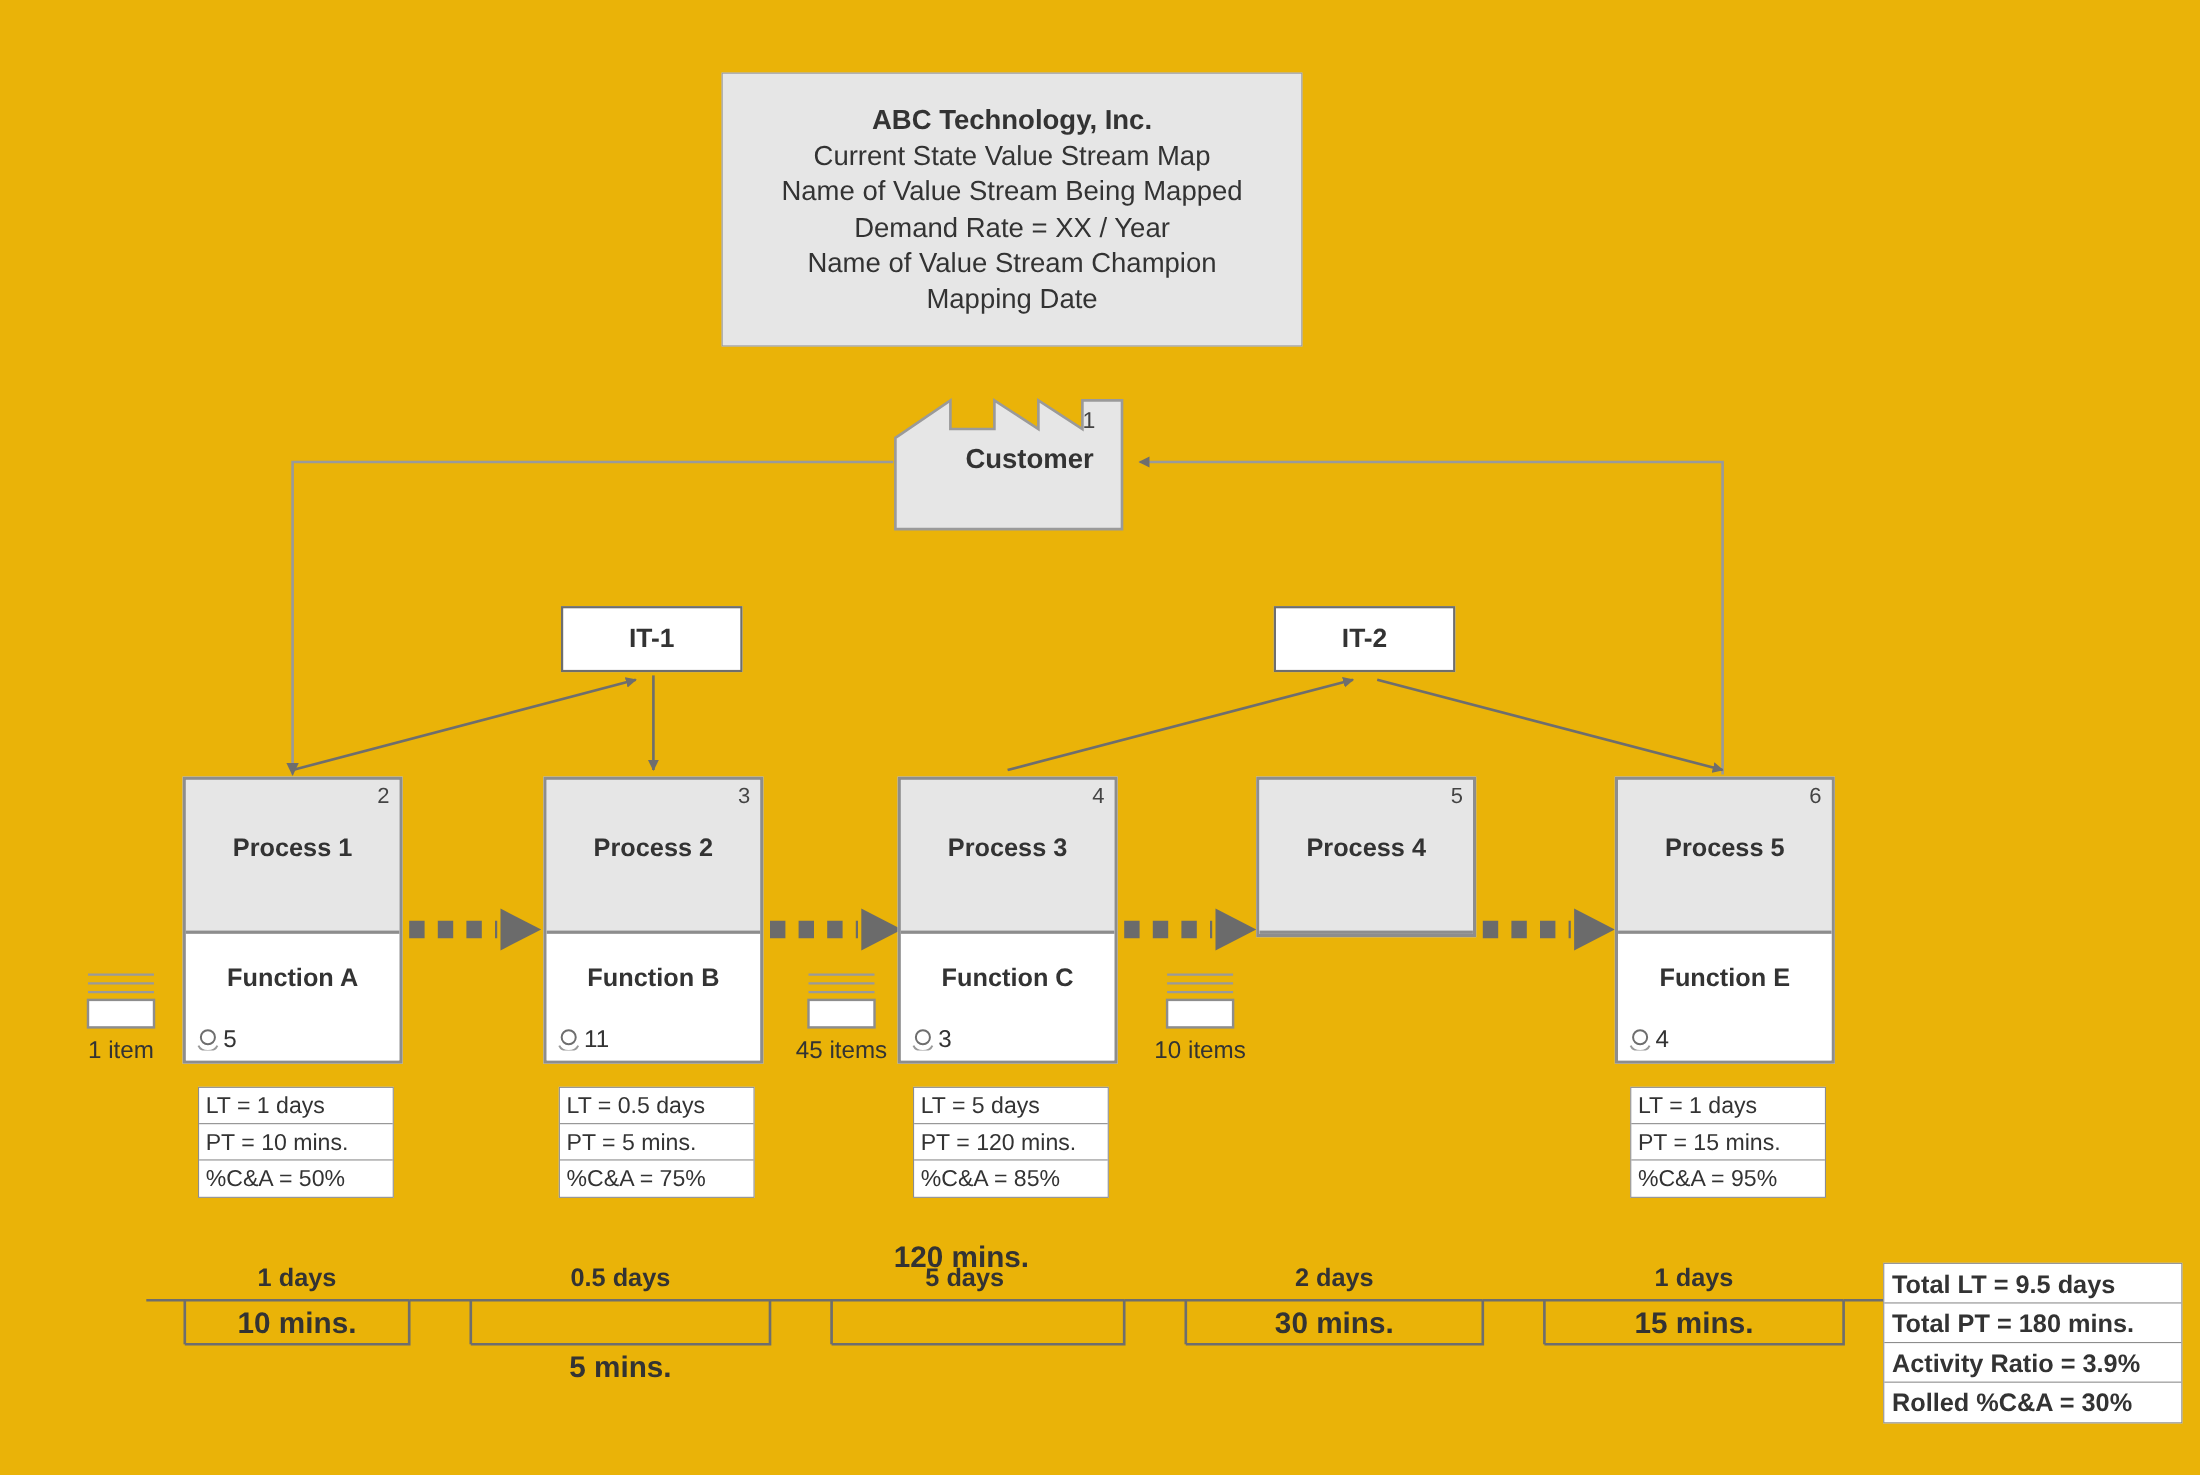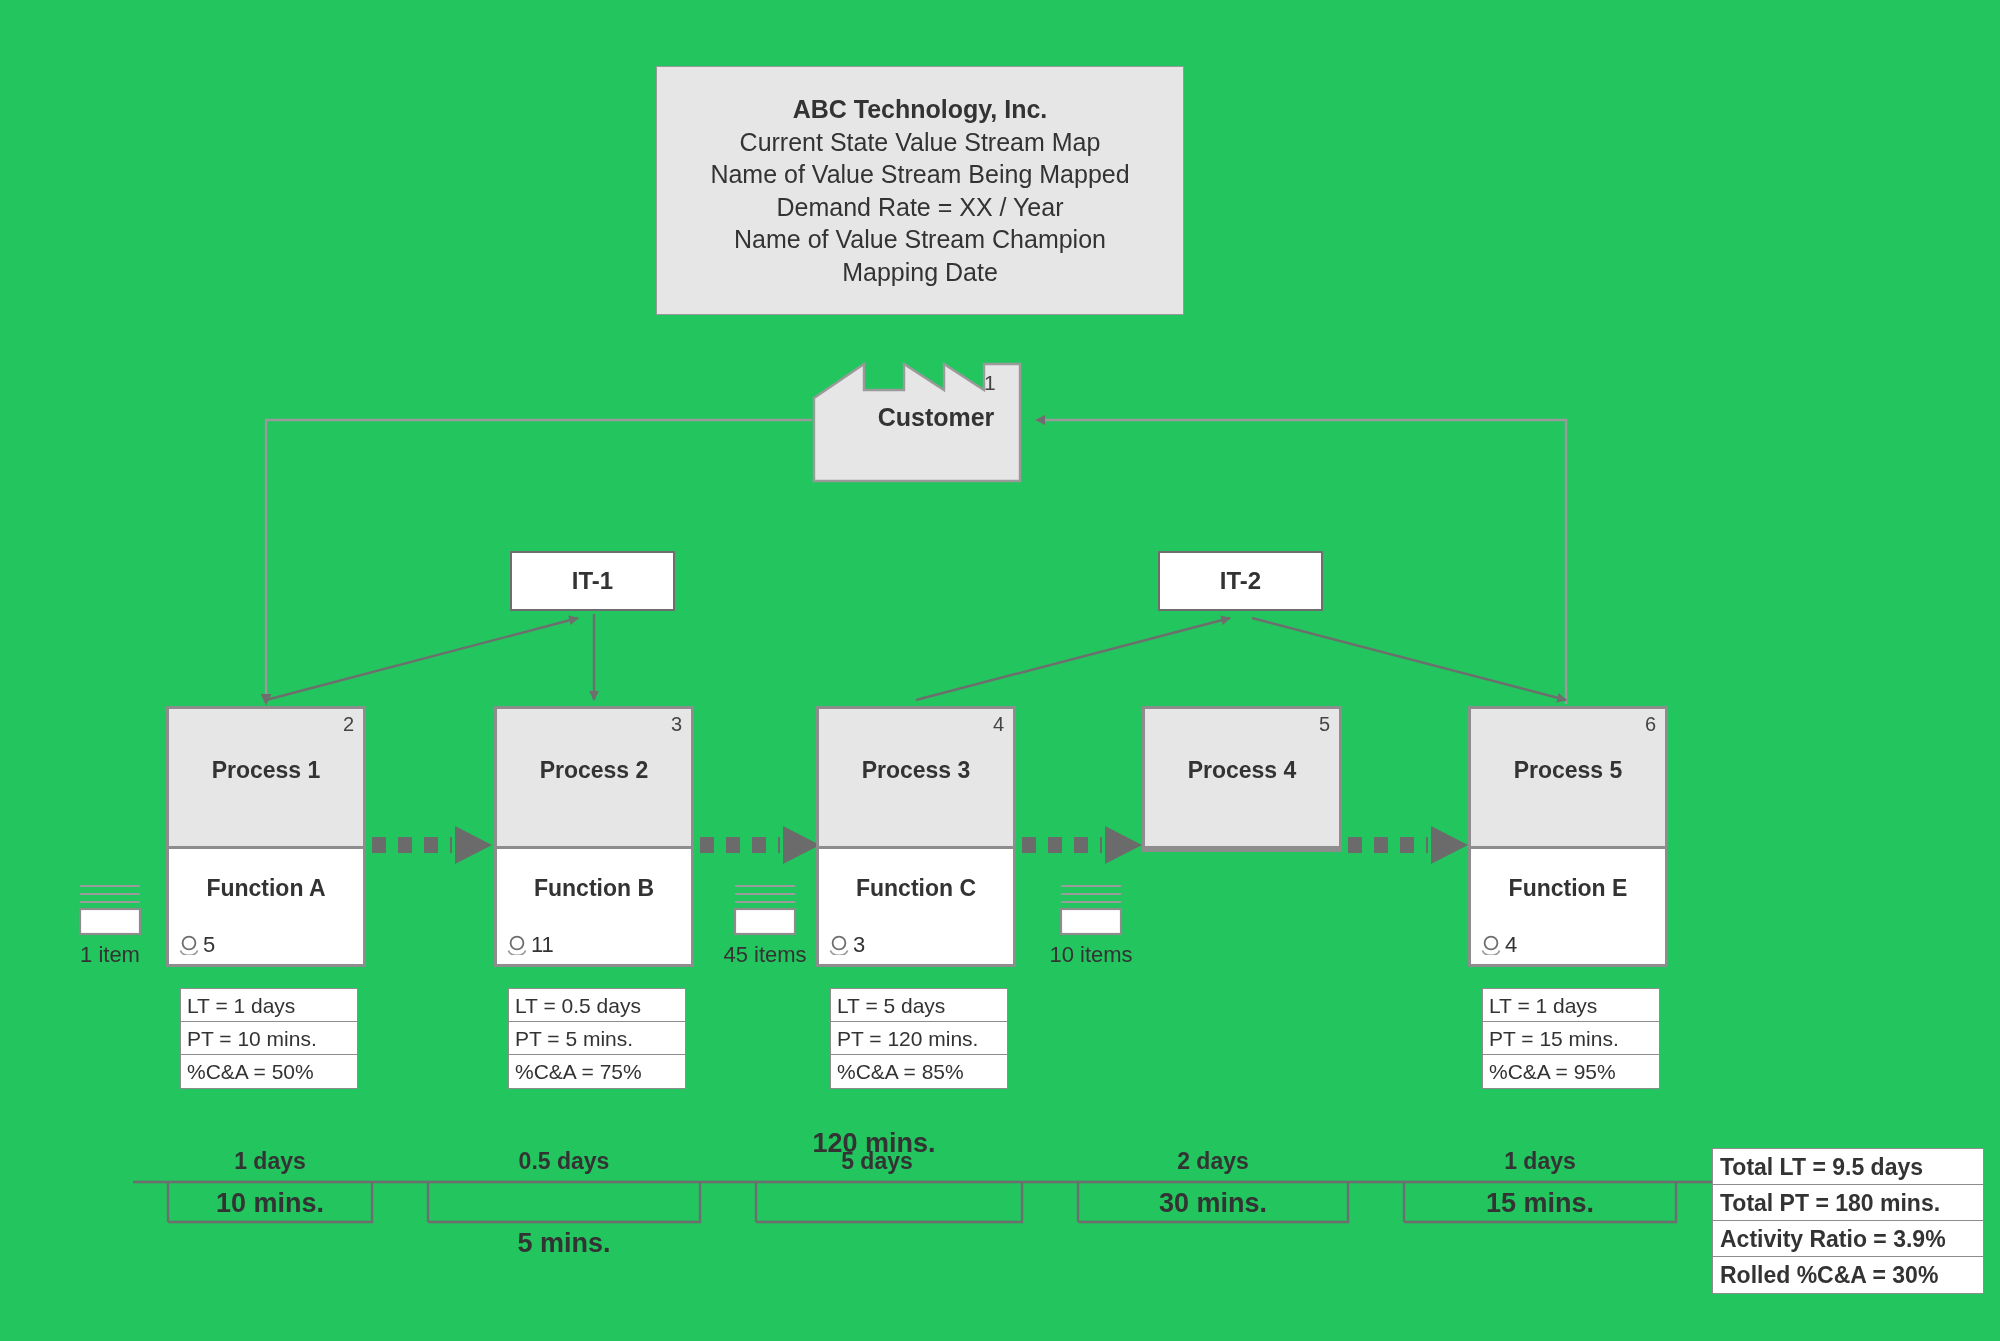--- a/index.html
+++ b/index.html
@@ -5,21 +5,21 @@
   html,body{margin:0;padding:0;background:#ffffff;}
   body{
     font-family:"Liberation Sans", sans-serif;
     color:#2b2b2b;
     -webkit-font-smoothing:antialiased;
   }
   #canvas{
     position:relative;
     width:2000px;
     height:1341px;
-    background:#22c55e;
+    background:#eab308;
     overflow:hidden;
   }
   
   .abs{position:absolute;}
   .ctr{display:flex;align-items:center;justify-content:center;text-align:center;}
 
   
   #title-box{
     left:656px; top:66px; width:528px; height:249px;
     background:#e6e6e6;

